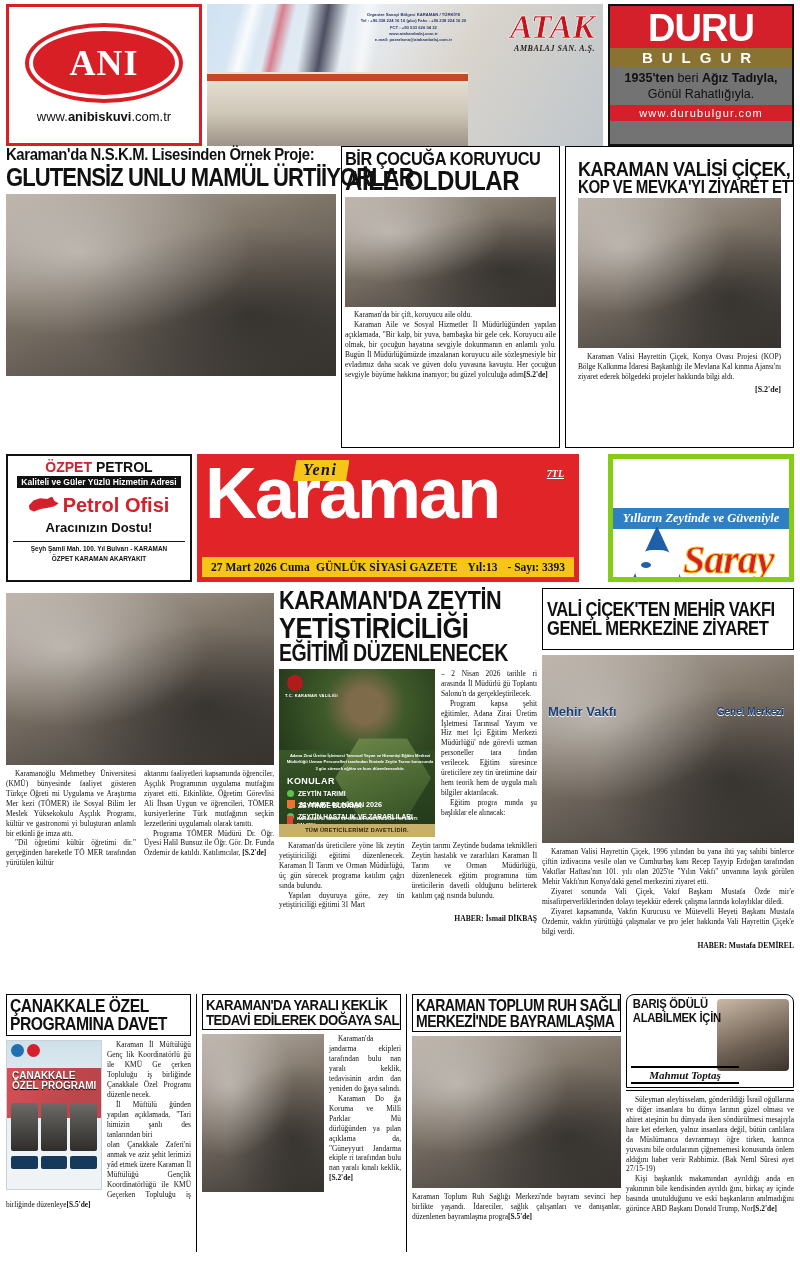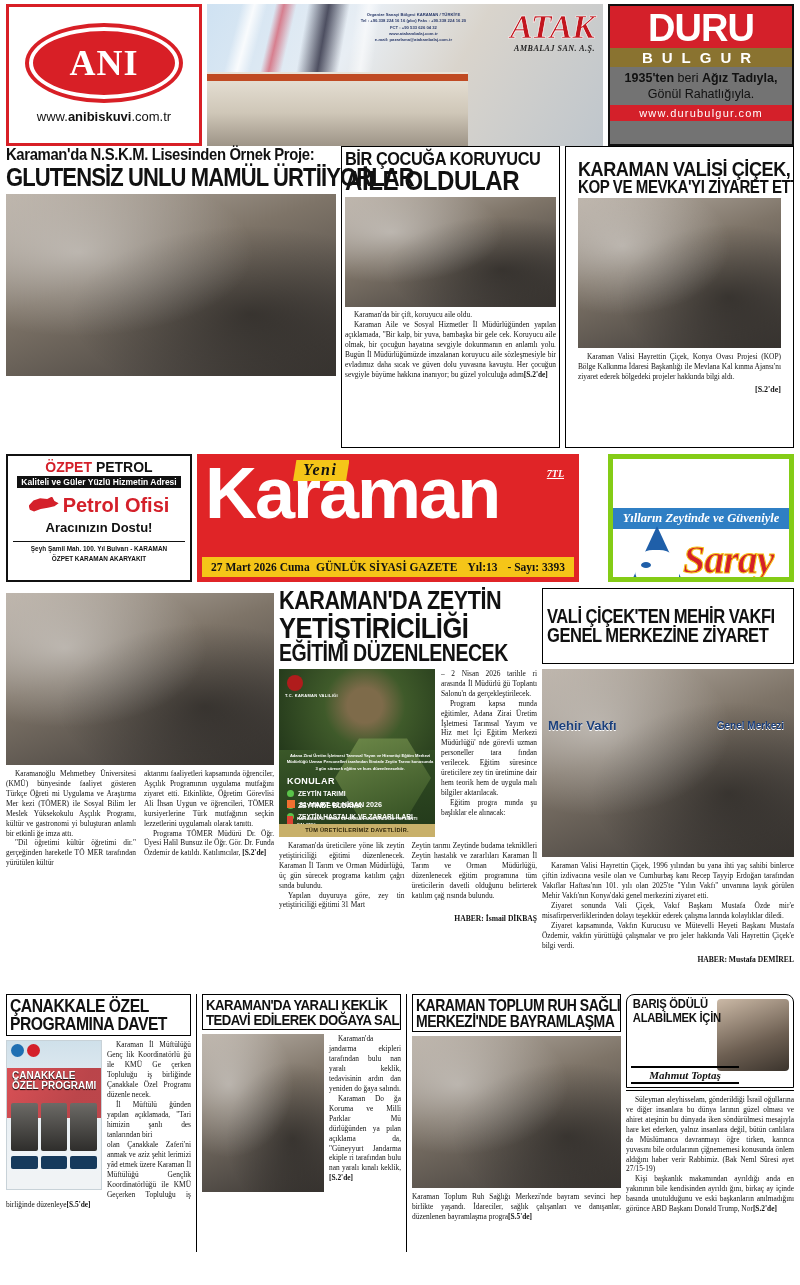--- a/index.html
+++ b/index.html
@@ -413,39 +413,39 @@
               <span>31 MART-02 NİSAN 2026</span>
             </div>
           <div class="poster-venue">
               <i></i>
               <span>KARAMAN İL TARIM VE ORMAN MÜDÜRLÜĞÜ TOPLANTI SALONU</span>
             </div>
           <div class="poster-bar">TÜM ÜRETİCİLERİMİZ DAVETLİDİR.</div>
         </div>
         <div class="body-txt" style="flex:1;">
           <span>– 2 Nisan 2026 tarihle ri arasında İl Müdürlü ğü Toplantı Salonu'n da gerçekleştirilecek.</span>
-          <span class="indent">Program kapsa mında eğitimler, Adana Zirai Üretim İşletmesi Tarımsal Yayım ve Hiz met İçi Eğitim Merkezi Müdürlüğü' nde görevli uzman personeller tara fından verilecek. Eğitim süresince üreticilere zey tin üretimine dair hem teorik hem de uygula malı bilgiler aktarılacak.</span>
+          <span class="indent">Program kapsa şehit eğitimler, Adana Zirai Üretim İşletmesi Tarımsal Yayım ve Hiz met İçi Eğitim Merkezi Müdürlüğü' nde görevli uzman personeller tara fından verilecek. Eğitim süresince üreticilere zey tin üretimine dair hem teorik hem de uygula malı bilgiler aktarılacak.</span>
           <span class="indent">Eğitim progra mında şu başlıklar ele alınacak:</span>
         </div>
       </div>
 
       <div style="display:flex;gap:7px;margin-top:4px;">
         <div class="body-txt" style="flex:1;">
           <span class="indent">Karaman'da üreticilere yöne lik zeytin yetiştiriciliği eğitimi düzenlenecek. Karaman İl Tarım ve Orman Müdürlüğü, üç gün sürecek programa katılım çağrı sında bulundu.</span>
           <span class="indent">Yapılan duyuruya göre, zey tin yetiştiriciliği eğitimi 31 Mart</span>
         </div>
         <div class="body-txt" style="flex:1;">
           <span>Zeytin tarımı Zeytinde budama tekniklleri Zeytin hastalık ve zararlıları Karaman İl Tarım ve Orman Müdürlüğü, düzenlenecek eğitim programına tüm üreticilerin davetli olduğunu belirterek katılım çağ rısında bulundu.</span>
         </div>
       </div>
       <div class="haber">HABER: İsmail DİKBAŞ</div>
     </div>
 
     <div class="mid-r">
-      <div class="hl-box" style="padding:18px 4px;">
+      <div class="hl-box" style="padding:11px 4px;">
         <div class="h-2l" style="font-size:19.5px;">VALİ ÇİÇEK'TEN MEHİR VAKFI</div>
         <div class="h-2l" style="font-size:19.5px;">GENEL MERKEZİNE ZİYARET</div>
       </div>
       <div class="photo" style="height:188px;margin-top:5px;">
         <div style="position:absolute;z-index:2;left:6px;top:26%;font-family:'Liberation Sans',sans-serif;font-weight:bold;font-size:13px;color:#1b3f7a;text-shadow:0 1px 0 #fff;">Mehir Vakfı</div>
         <div style="position:absolute;z-index:2;right:10px;top:27%;font-family:'Liberation Sans',sans-serif;font-weight:bold;font-size:10px;color:#1b3f7a;text-shadow:0 1px 0 #fff;">Genel Merkezi</div>
       </div>
       <div class="body-txt" style="margin-top:4px;">
         <span class="indent">Karaman Valisi Hayrettin Çiçek, 1996 yılından bu yana ihti yaç sahibi binlerce çiftin izdivacına vesile olan ve Cumhurbaş kanı Recep Tayyip Erdoğan tarafından Vakıflar Haftası'nın 101. yılı olan 2025'te "Yılın Vakfı" unvanına layık görülen Mehir Vakfı'nın Konya'daki genel merkezini ziyaret etti.</span>
         <span class="indent">Ziyaret sonunda Vali Çiçek, Vakıf Başkanı Mustafa Özde mir'e misafirperverliklerinden dolayı teşekkür ederek çalışma larında kolaylıklar diledi.</span>

